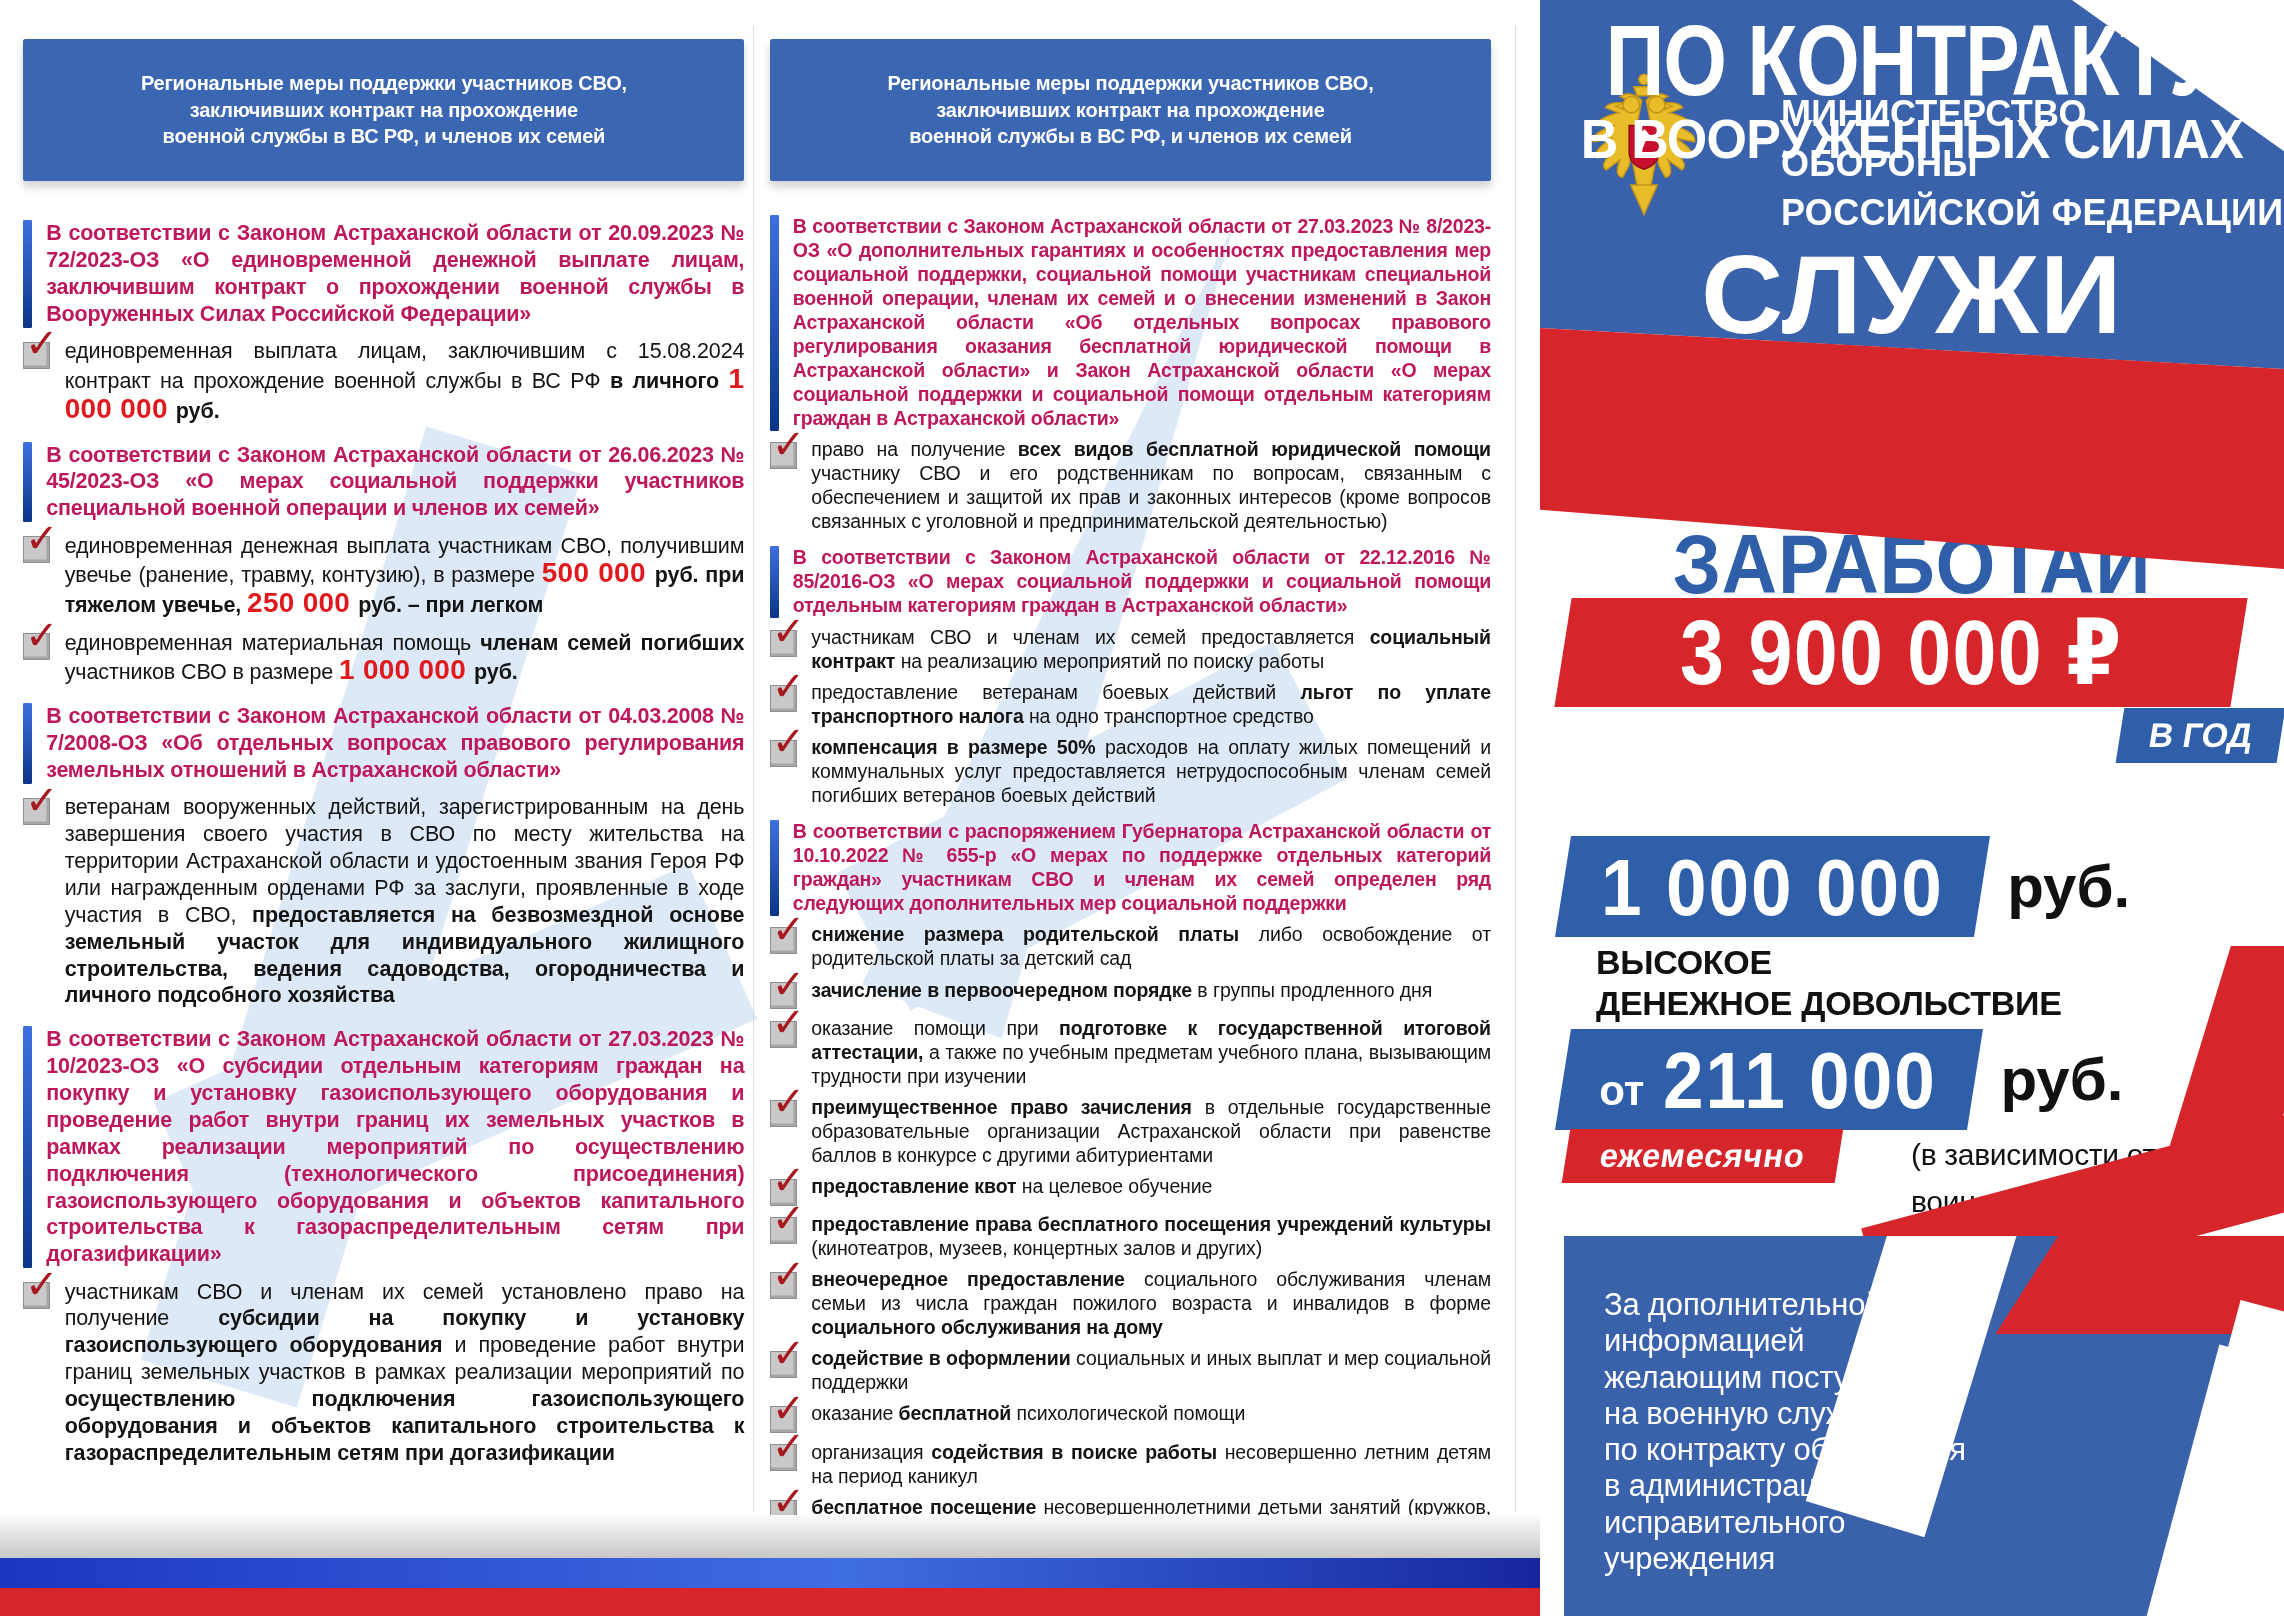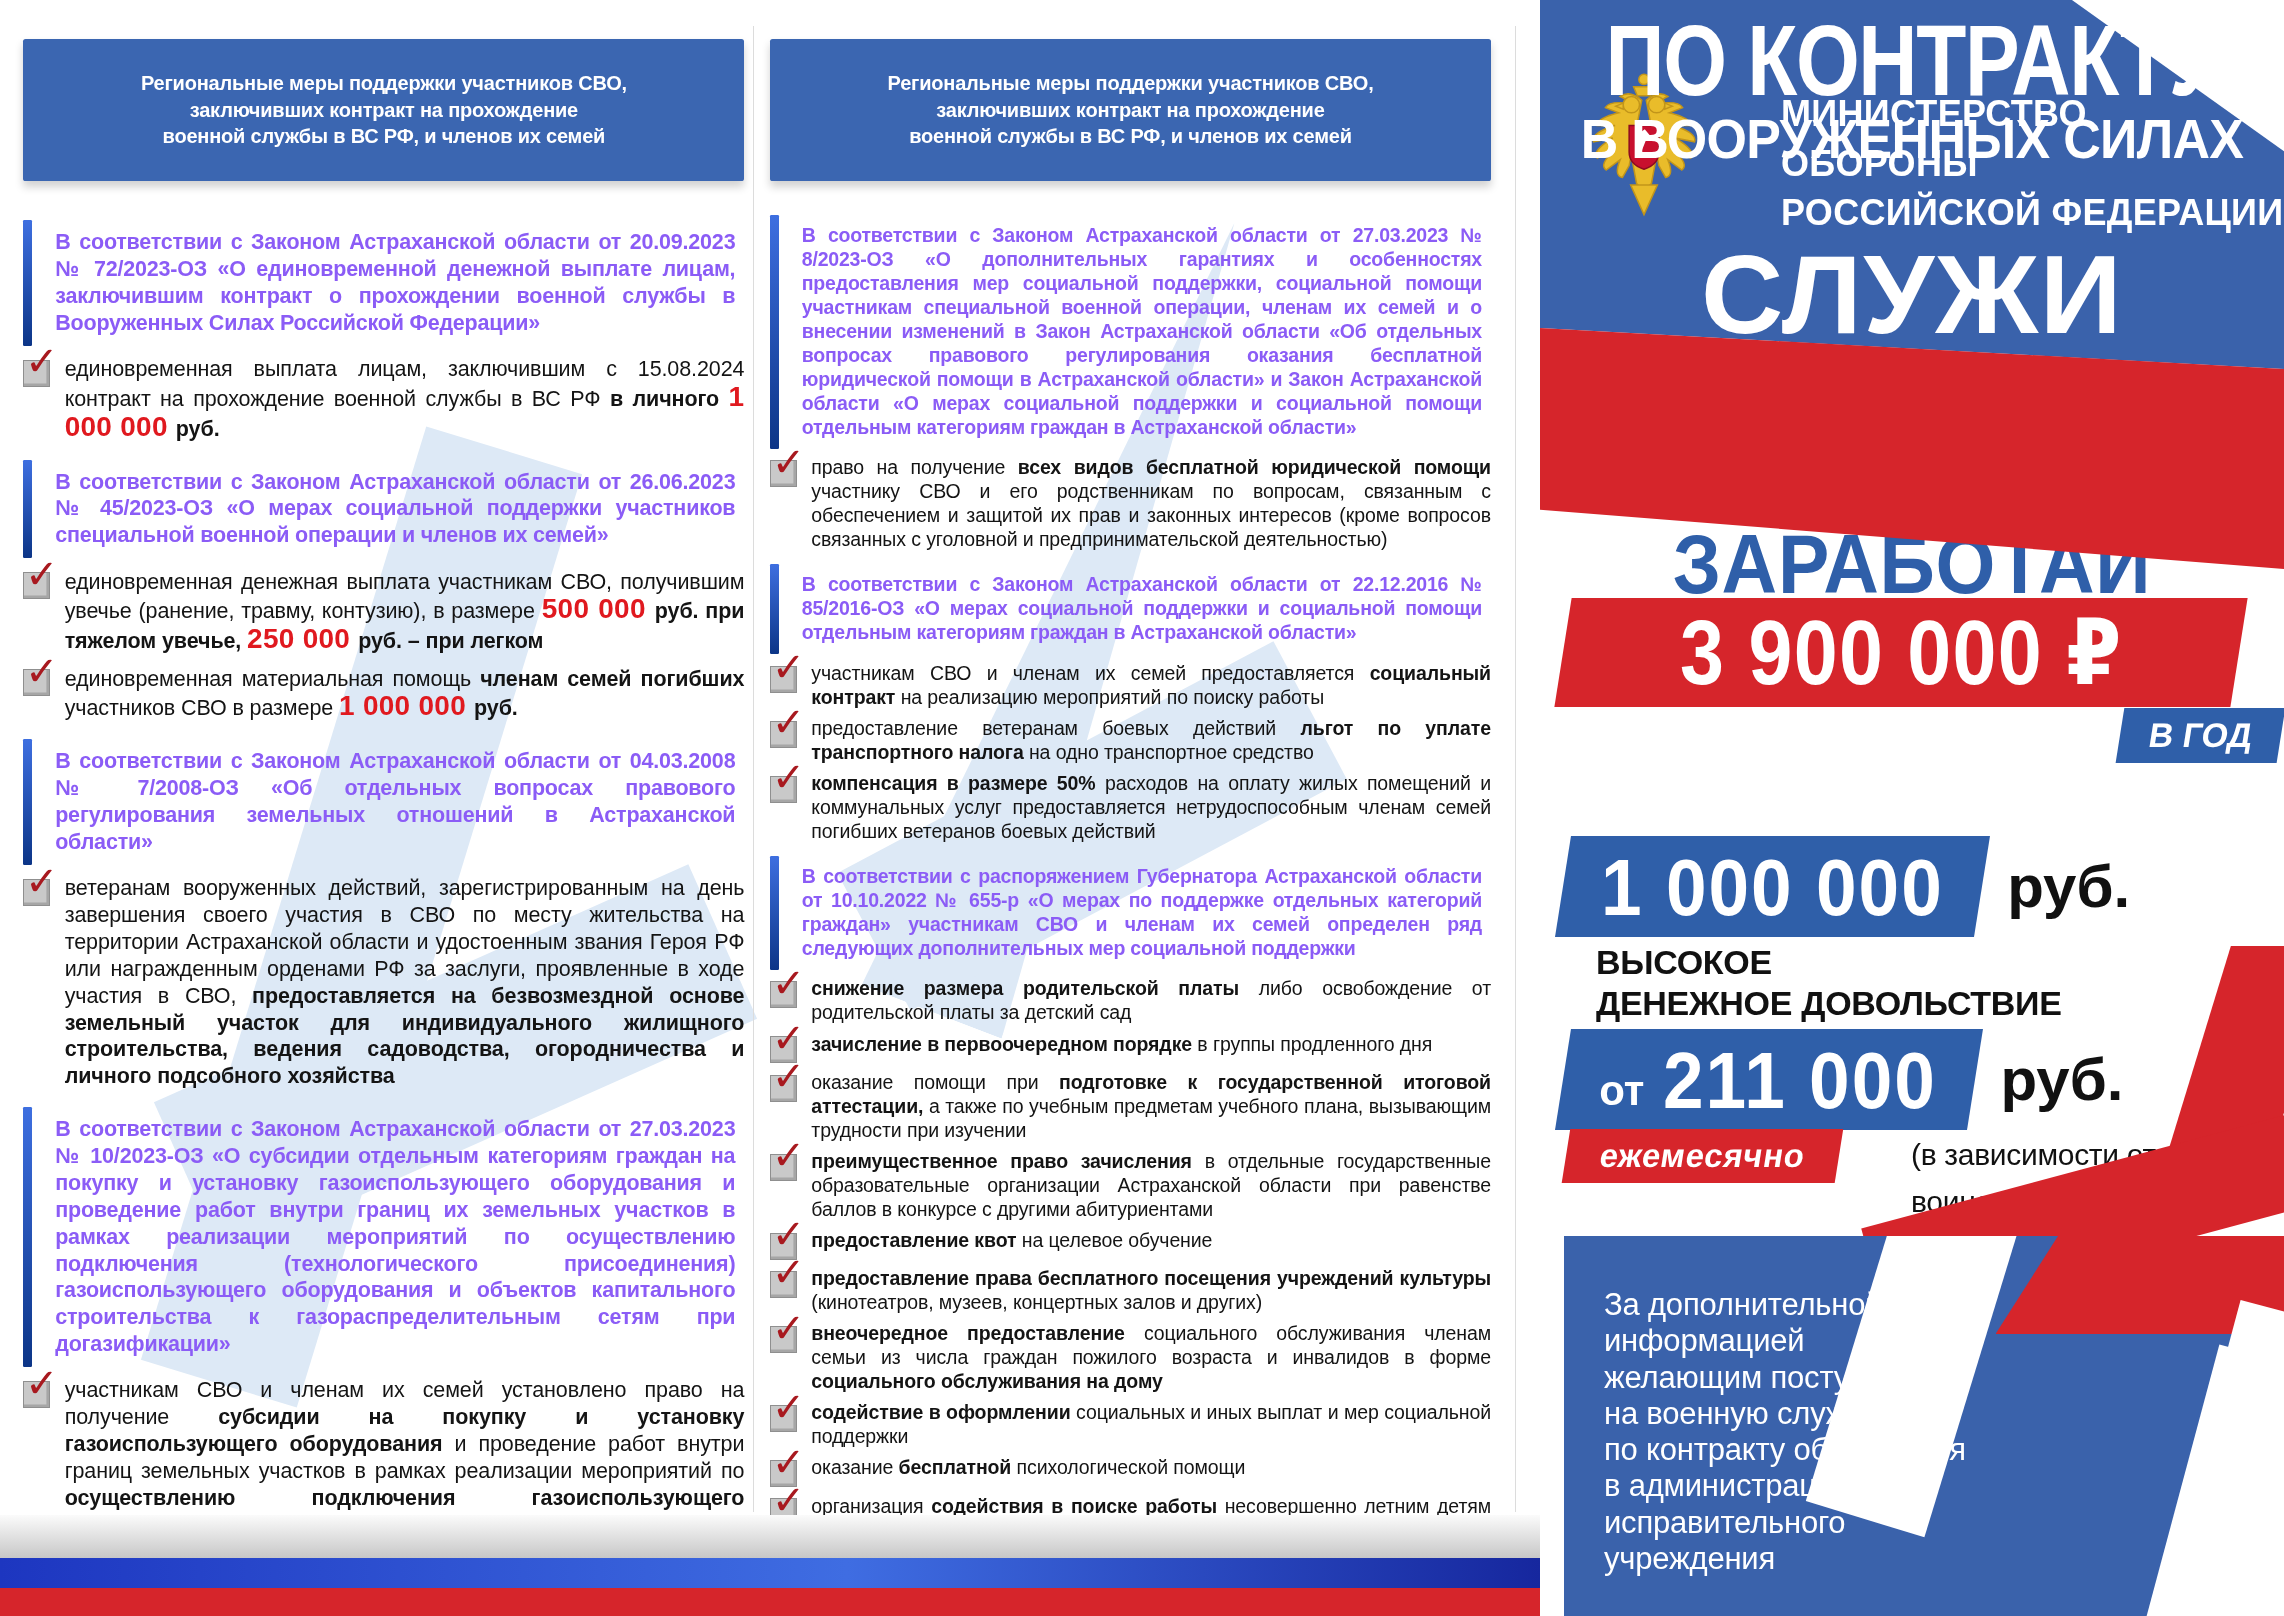--- a/index.html
+++ b/index.html
@@ -24,21 +24,21 @@
     height:142px;background:#3b66b1;color:#fff;font-weight:700;font-size:20px;line-height:1.32;
     display:flex;align-items:center;justify-content:center;text-align:center;white-space:pre-line;
     border-radius:2.6px;box-shadow:0 5.2px 9px rgba(0,0,0,.18);letter-spacing:-0.2px;
   }
   .col-body{padding-top:22px;}
   .col-left .col-body{font-size:21.5px;line-height:1.25;}
   .col-mid  .col-body{font-size:19.5px;line-height:1.23;}
   .law-block{display:flex;margin:17px 0 10.4px;}
   .col-mid .law-block{margin:11.7px 0 7.8px;}
   .law-bar{flex:0 0 8.5px;background:linear-gradient(180deg,#3e6fe0,#0c3587);margin-right:14.3px;border-radius:1.3px;}
-  .law-text{margin:9px;color:#8b5cf6;font-weight:700;text-align:justify;letter-spacing:-0.2px;}
+  .law-text{margin:0;color:#be185d;font-weight:700;text-align:justify;letter-spacing:-0.2px;}
   .check-item{display:flex;margin:10.4px 0;}
   .col-mid .check-item{margin:7.2px 0;}
   .checkbox{flex:0 0 25px;height:25px;background:#c9c9c9;border:0.7px solid #8f8f8f;
     box-shadow:inset -2.6px -2.6px 0 #a6a6a6;position:relative;margin:3.9px 14.3px 0 0;}
   .mark{position:absolute;left:0.7px;top:-19.5px;color:#a8191f;font-size:40px;font-weight:700;line-height:1;}
   .check-text{margin:0;color:#141414;text-align:justify;letter-spacing:-0.1px;}
   .r-b{font-weight:700;}
   .r-r{font-weight:800;color:#e0191f;font-size:1.3em;line-height:1;letter-spacing:0.3px;}
 
   .divider{position:absolute;top:26px;bottom:104px;width:1.3px;background:#dcdcdc;z-index:1;}

